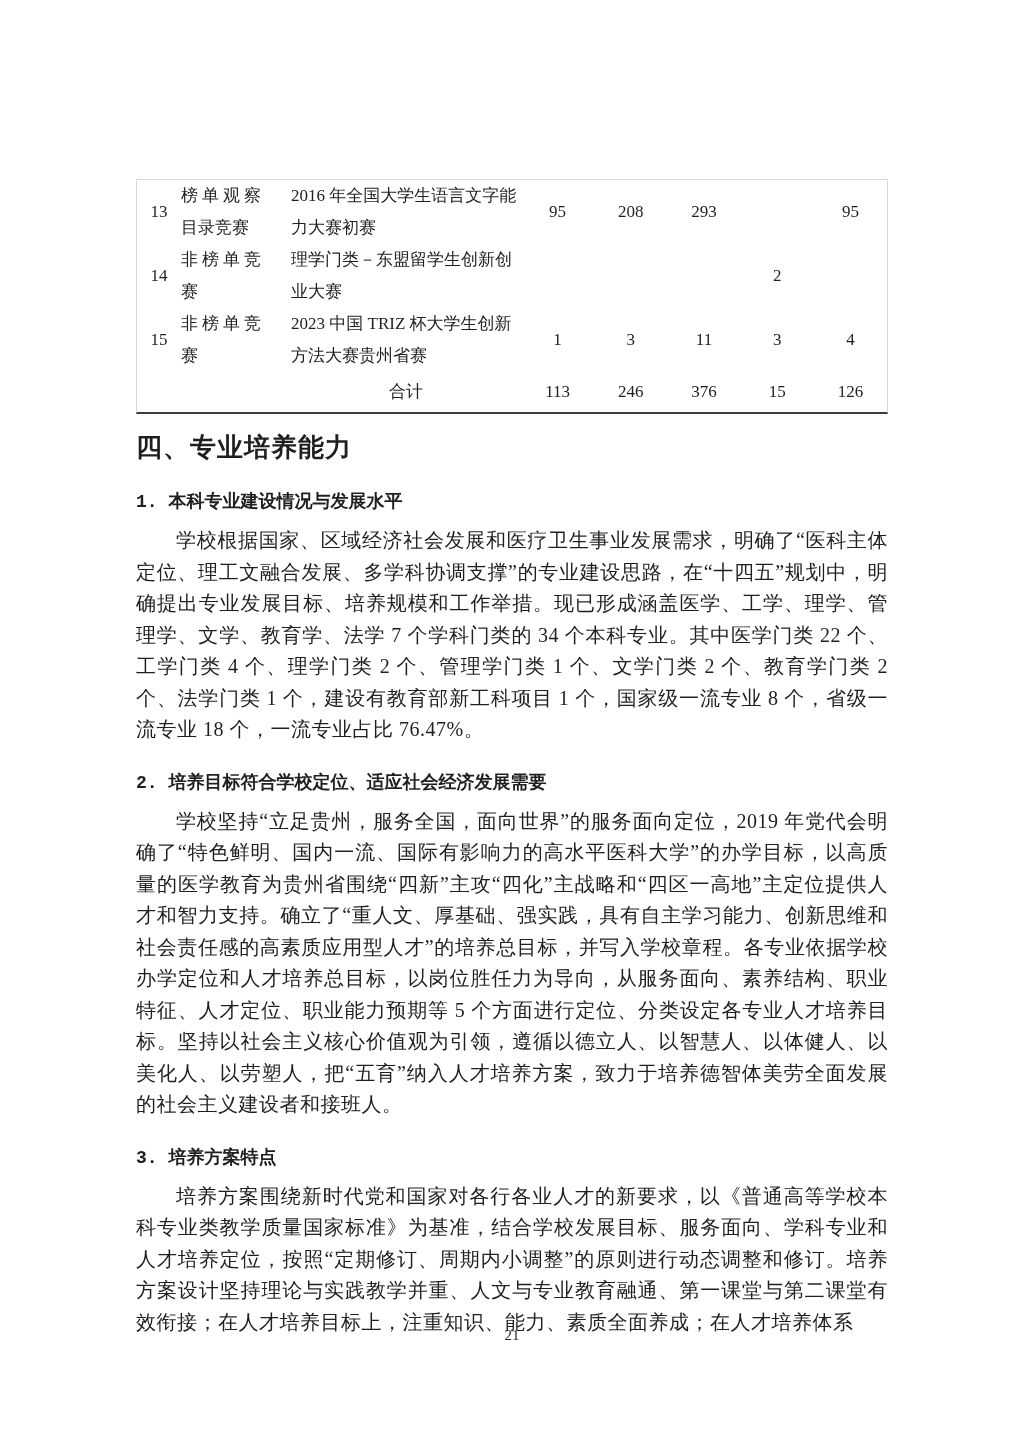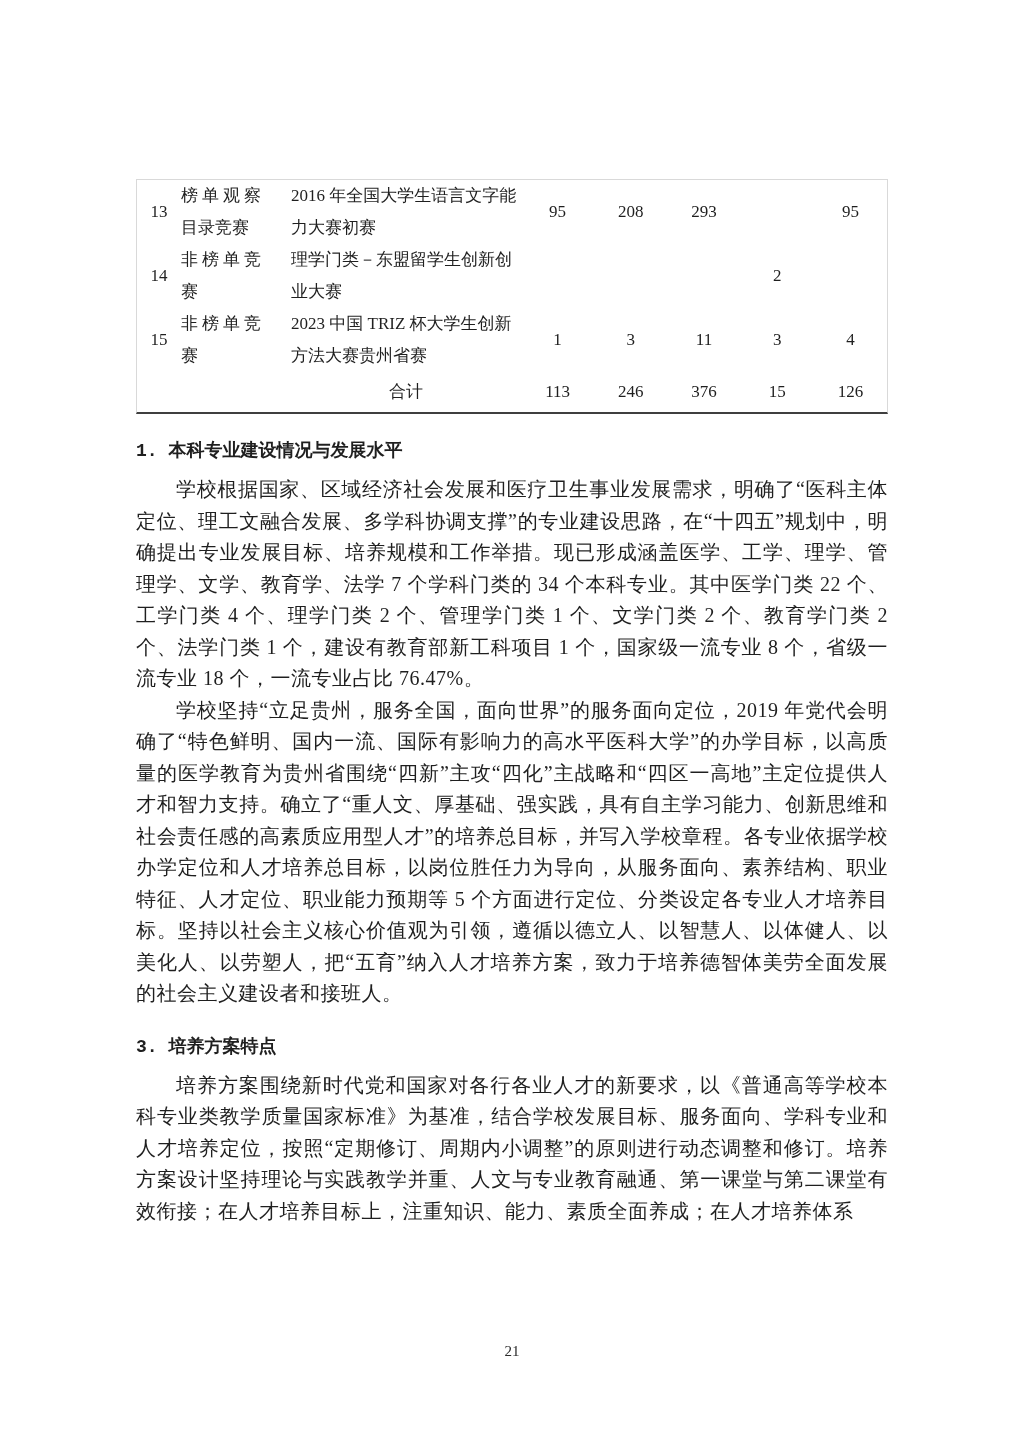--- a/index.html
+++ b/index.html
@@ -90,21 +90,21 @@
     letter-spacing: 0.5px;
     text-align: justify;
     text-justify: inter-ideograph;
     text-indent: 2em;
     margin: 0;
   }
 
   
   .page-number {
     position: absolute;
-    bottom: 88px;
+    bottom: 104px;
     left: 0;
     width: 1024px;
     text-align: center;
     font-size: 15px;
     color: #2a2a2a;
   }
 </style>
 </head>
 <body>
 
@@ -151,24 +151,26 @@
       <div class="t-cell total-label">合计</div>
       <div class="t-cell">113</div>
       <div class="t-cell">246</div>
       <div class="t-cell">376</div>
       <div class="t-cell">15</div>
       <div class="t-cell">126</div>
     </div>
 
   </div>
 
+  <div class="h1">四、专业培养能力</div>
 
   <div class="h3">1. 本科专业建设情况与发展水平</div>
   <p class="para">学校根据国家、区域经济社会发展和医疗卫生事业发展需求，明确了“医科主体定位、理工文融合发展、多学科协调支撑”的专业建设思路，在“十四五”规划中，明确提出专业发展目标、培养规模和工作举措。现已形成涵盖医学、工学、理学、管理学、文学、教育学、法学 7 个学科门类的 34 个本科专业。其中医学门类 22 个、工学门类 4 个、理学门类 2 个、管理学门类 1 个、文学门类 2 个、教育学门类 2 个、法学门类 1 个，建设有教育部新工科项目 1 个，国家级一流专业 8 个，省级一流专业 18 个，一流专业占比 76.47%。</p>
 
+  <div class="h3">2. 培养目标符合学校定位、适应社会经济发展需要</div>
   <p class="para">学校坚持“立足贵州，服务全国，面向世界”的服务面向定位，2019 年党代会明确了“特色鲜明、国内一流、国际有影响力的高水平医科大学”的办学目标，以高质量的医学教育为贵州省围绕“四新”主攻“四化”主战略和“四区一高地”主定位提供人才和智力支持。确立了“重人文、厚基础、强实践，具有自主学习能力、创新思维和社会责任感的高素质应用型人才”的培养总目标，并写入学校章程。各专业依据学校办学定位和人才培养总目标，以岗位胜任力为导向，从服务面向、素养结构、职业特征、人才定位、职业能力预期等 5 个方面进行定位、分类设定各专业人才培养目标。坚持以社会主义核心价值观为引领，遵循以德立人、以智慧人、以体健人、以美化人、以劳塑人，把“五育”纳入人才培养方案，致力于培养德智体美劳全面发展的社会主义建设者和接班人。</p>
 
   <div class="h3">3. 培养方案特点</div>
   <p class="para">培养方案围绕新时代党和国家对各行各业人才的新要求，以《普通高等学校本科专业类教学质量国家标准》为基准，结合学校发展目标、服务面向、学科专业和人才培养定位，按照“定期修订、周期内小调整”的原则进行动态调整和修订。培养方案设计坚持理论与实践教学并重、人文与专业教育融通、第一课堂与第二课堂有效衔接；在人才培养目标上，注重知识、能力、素质全面养成；在人才培养体系</p>
 
 </div>
 
 <div class="page-number">21</div>
 
 </body></html>

